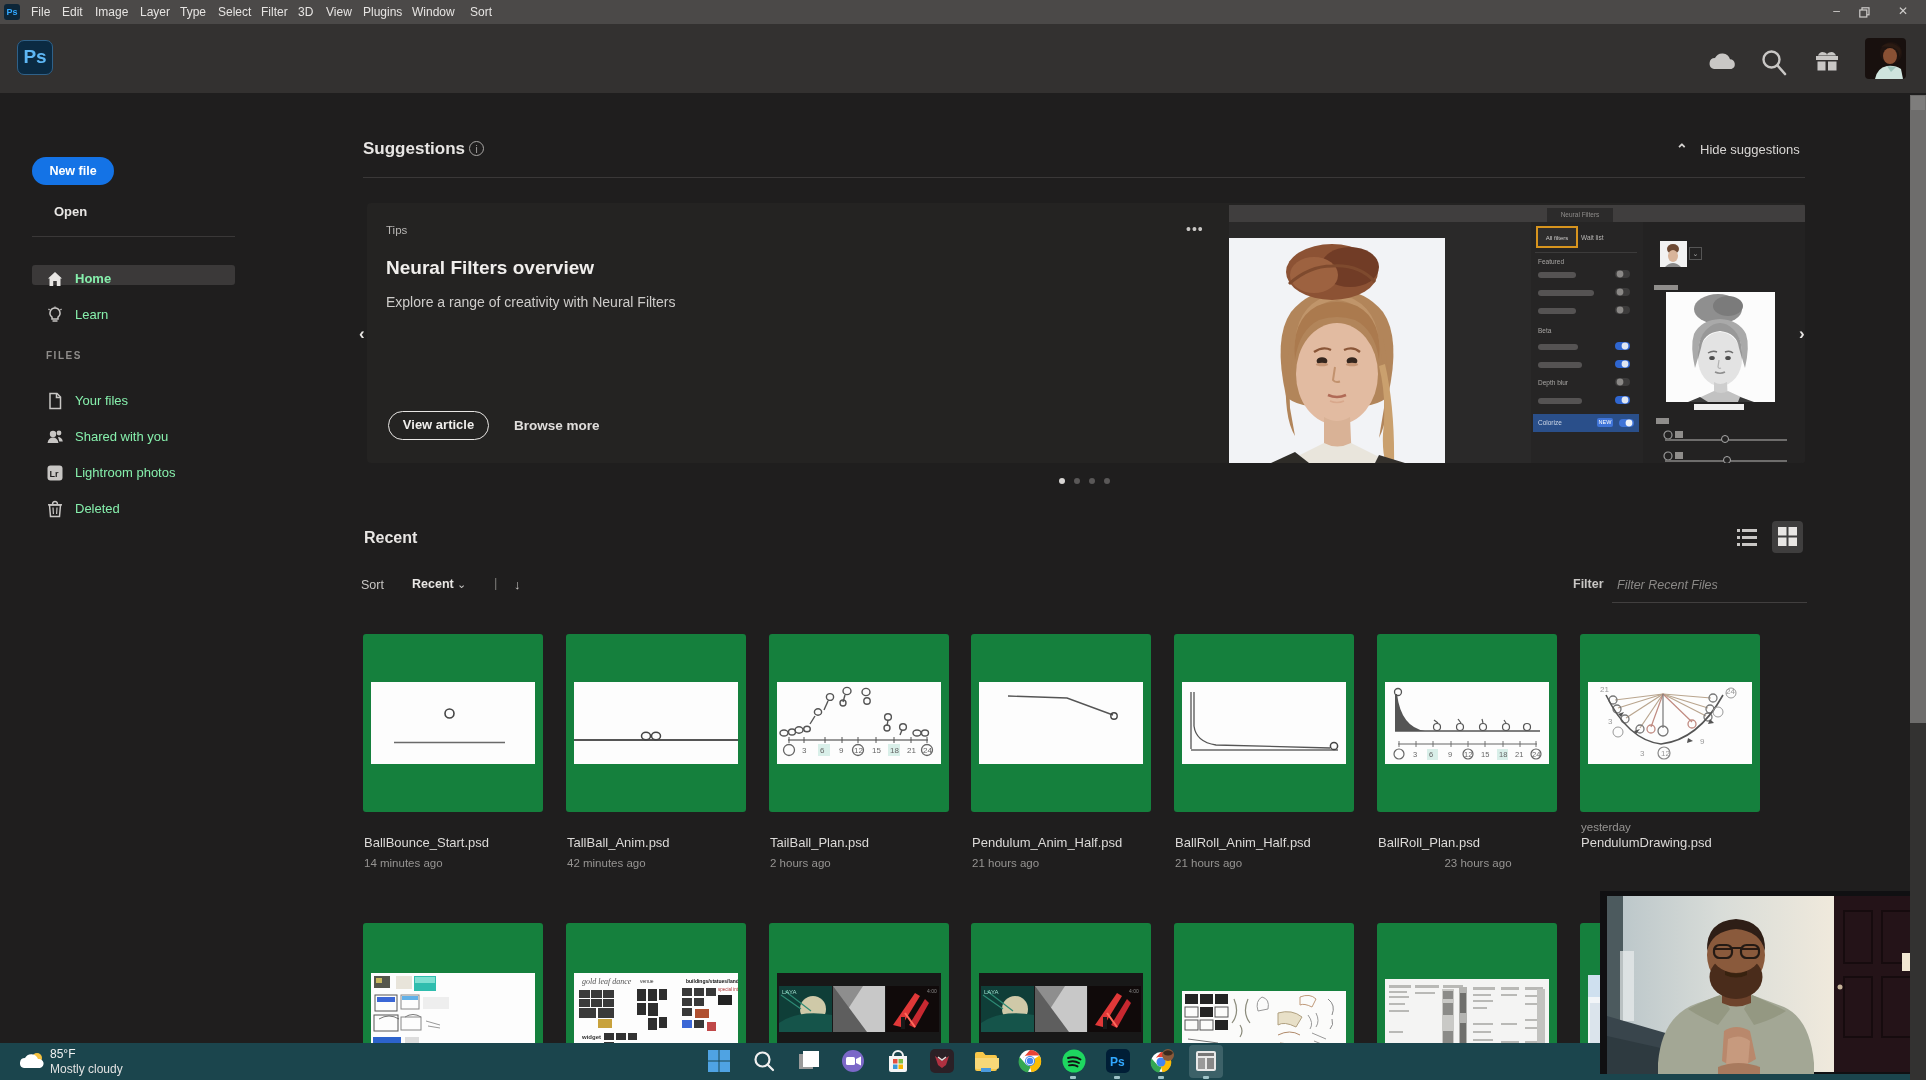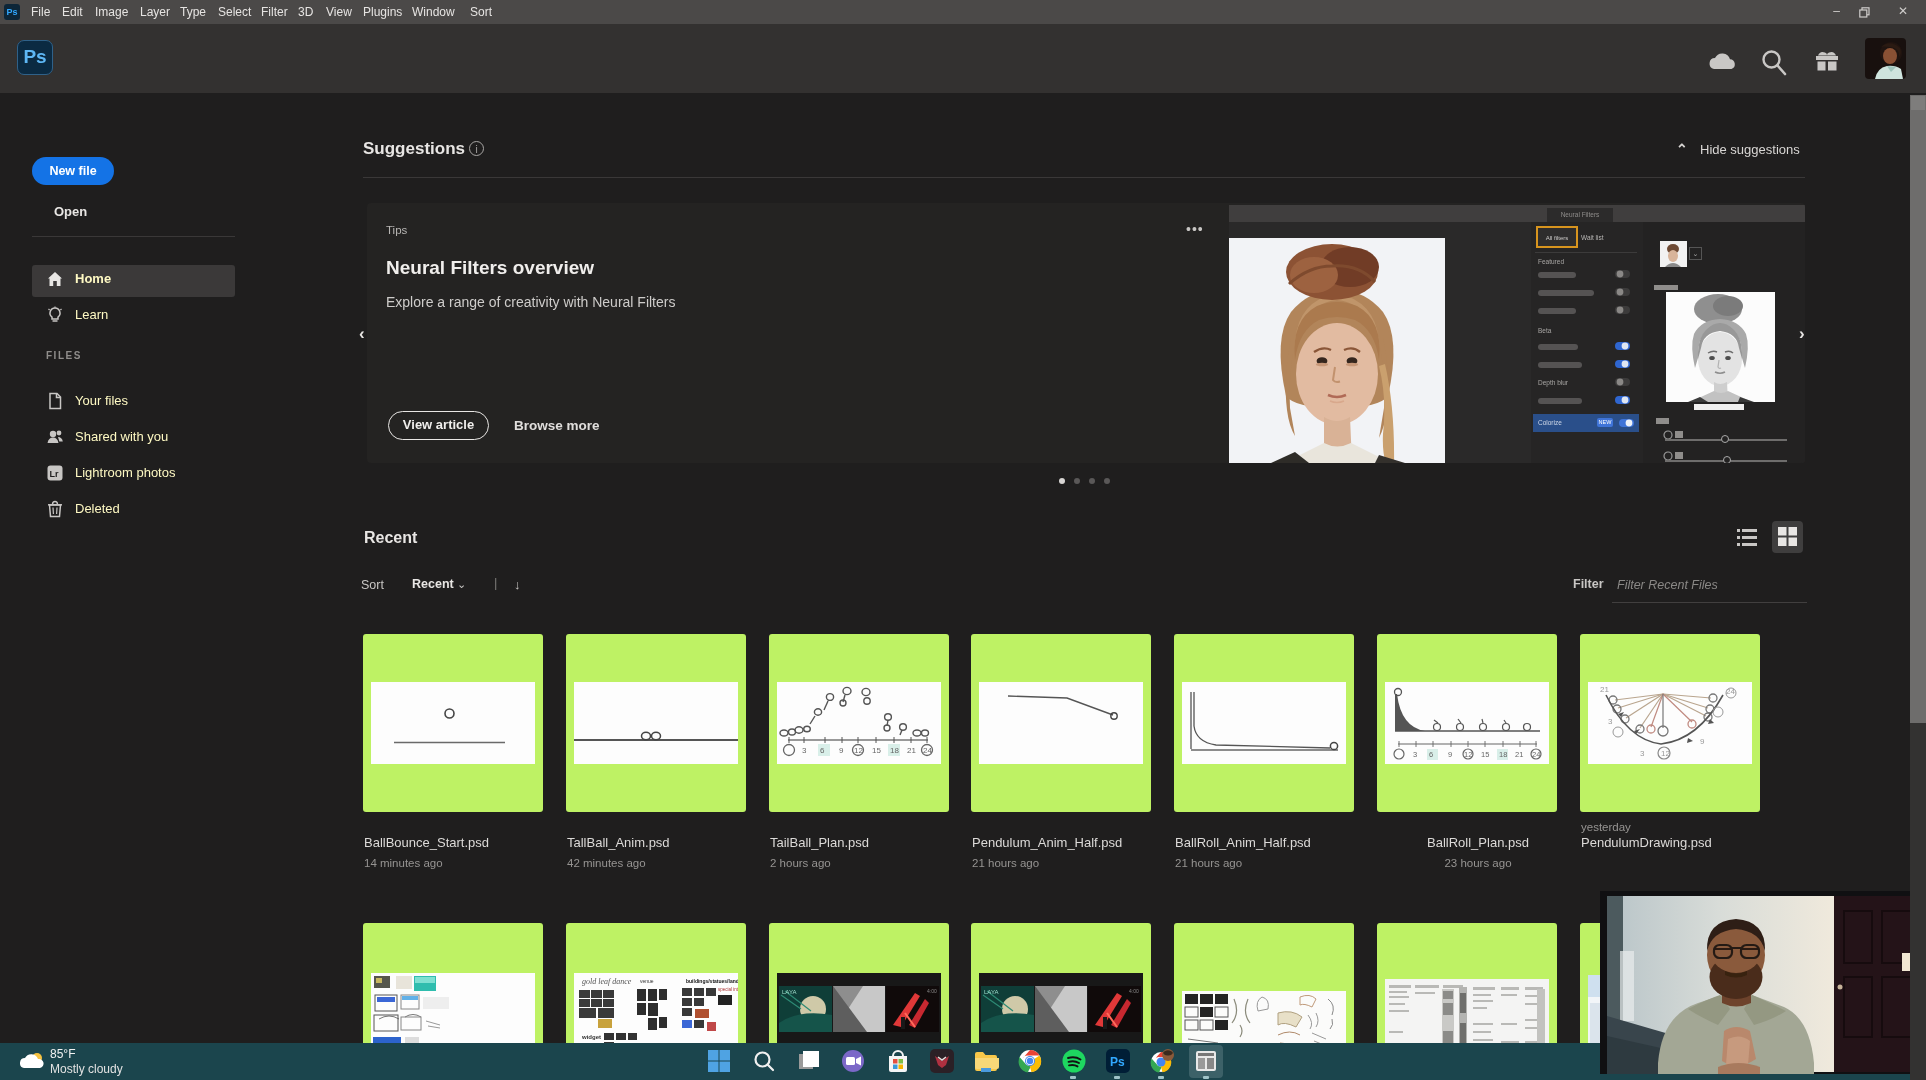--- a/index.html
+++ b/index.html
@@ -23,21 +23,21 @@
   #pslogo { position:absolute; left:17px; top:16px; width:36px; height:35px; background:#0b2a42;
     border:1.5px solid #2f6189; border-radius:7px; color:#5eb7f5; font-size:19px; font-weight:bold;
     text-align:center; line-height:32px; }
 
   
   #sidebar { position:absolute; left:16px; top:93px; width:240px; height:950px;margin-top:28px; }
   #newfile { position:absolute; left:16px; top:36px; width:82px; height:28px; background:#1473e6;
     border-radius:14px; color:#fff; font-size:12.5px; font-weight:bold; text-align:center; line-height:28px; }
   #openbtn { position:absolute; left:38px; top:83px; color:#e8e6e4; font-size:13px; font-weight:bold; }
   #side-sep { position:absolute; left:16px; top:115px; width:203px; height:1px; background:#3a3838; }
-  .srow { position:absolute; left:16px; width:203px; height:32px; border-radius:3px; color:#fef9c3; font-size:13px; }
+  .srow { position:absolute; left:16px; width:203px; height:20px; border-radius:3px; color:#86efac; font-size:13px; }
   .srow .ic { position:absolute; left:14px; top:5px; width:18px; height:18px; }
   .srow .tx { position:absolute; left:43px; top:6px; }
   #files-label { position:absolute; left:30px; top:229px; color:#8f8d8b; font-size:10px; font-weight:bold; letter-spacing:1.5px; }
 
   
   #sugg-title { position:absolute; left:363px; top:139px; color:#e8e6e4; font-size:17px; font-weight:bold; }
   #sugg-info { position:absolute; left:469px; top:141px; width:15px; height:15px; border:1.2px solid #a8a6a4;
     border-radius:50%; color:#a8a6a4; font-size:10px; text-align:center; line-height:15px; }
   #sugg-hide { position:absolute; left:1700px; top:142px; color:#d8d6d4; font-size:13px; }
   #sugg-hr { position:absolute; left:363px; top:177px; width:1442px; height:1px; background:#3a3838; }
@@ -60,21 +60,21 @@
 
   
   #recent-title { position:absolute; left:364px; top:529px; color:#e8e6e4; font-size:16px; font-weight:bold; }
   #sort-row { position:absolute; left:361px; top:578px; color:#c8c6c4; font-size:12.5px; }
   #view-list { position:absolute; left:1737px; top:528px; width:20px; height:19px; }
   #view-grid { position:absolute; left:1772px; top:521px; width:31px; height:32px; background:#3f3e3e; border-radius:4px; }
   #filter-label { position:absolute; left:1573px; top:577px; color:#c8c6c4; font-size:12.5px; font-weight:bold; }
   #filter-ph { position:absolute; left:1617px; top:578px; color:#8a8886; font-size:12.5px; font-style:italic; }
   #filter-line { position:absolute; left:1612px; top:602px; width:195px; height:1px; background:#413f3f; }
 
-  .fcard { position:absolute; width:180px; height:178px; background:#bef264; border-radius:3px; }
+  .fcard { position:absolute; width:180px; height:178px; background:#15803d; border-radius:3px; }
   .fthumb { position:absolute; left:8px; top:48px; width:164px; height:82px; background:#fdfdfd; }
   .fname { position:absolute; width:200px; color:#dcdad8; font-size:13px; }
   .ftime { position:absolute; width:200px; color:#969492; font-size:11.5px; }
 
   
   #taskbar { position:absolute; left:0; top:1043px; width:1926px; height:37px; background:#1b454d; }
   .tb-ic { position:absolute; top:5px; width:26px; height:26px; }
 
   
   #webcam { position:absolute; left:1600px; top:891px; width:326px; height:183px; background:#101012; overflow:hidden; }
@@ -512,21 +512,21 @@
           <text x="79" y="75">12</text>
         <text x="96" y="75">15</text>
         <rect x="112" y="67" width="11" height="11" fill="#d9efe9"></rect>
           <text x="114" y="75">18</text>
         <text x="130" y="75">21</text>
         <circle cx="151" cy="72" r="5" fill="none" stroke="#666" stroke-width="1.2"></circle>
           <text x="147" y="75">24</text>
       </g>
     </svg>
   </div>
-  <div class="fname" style="left:1378px; top:835px;text-align:center;">BallRoll_Plan.psd</div>
+  <div class="fname" style="left:1378px; top:835px;">BallRoll_Plan.psd</div>
   <div class="ftime" style="left:1378px; top:857px;text-align:center;">23 hours ago</div>
 
   <div class="fcard" style="left:1580px; top:634px;">
     <svg class="fthumb" viewBox="0 0 164 82">
       <g fill="none" stroke="#b9a58e" stroke-width="1.2">
         <path d="M75 12 L27 18"></path>
           <path d="M75 12 L30 26"></path>
           <path d="M75 12 L38 36"></path>
           <path d="M75 12 L52 46"></path>
         <path d="M75 12 L123 16"></path>

